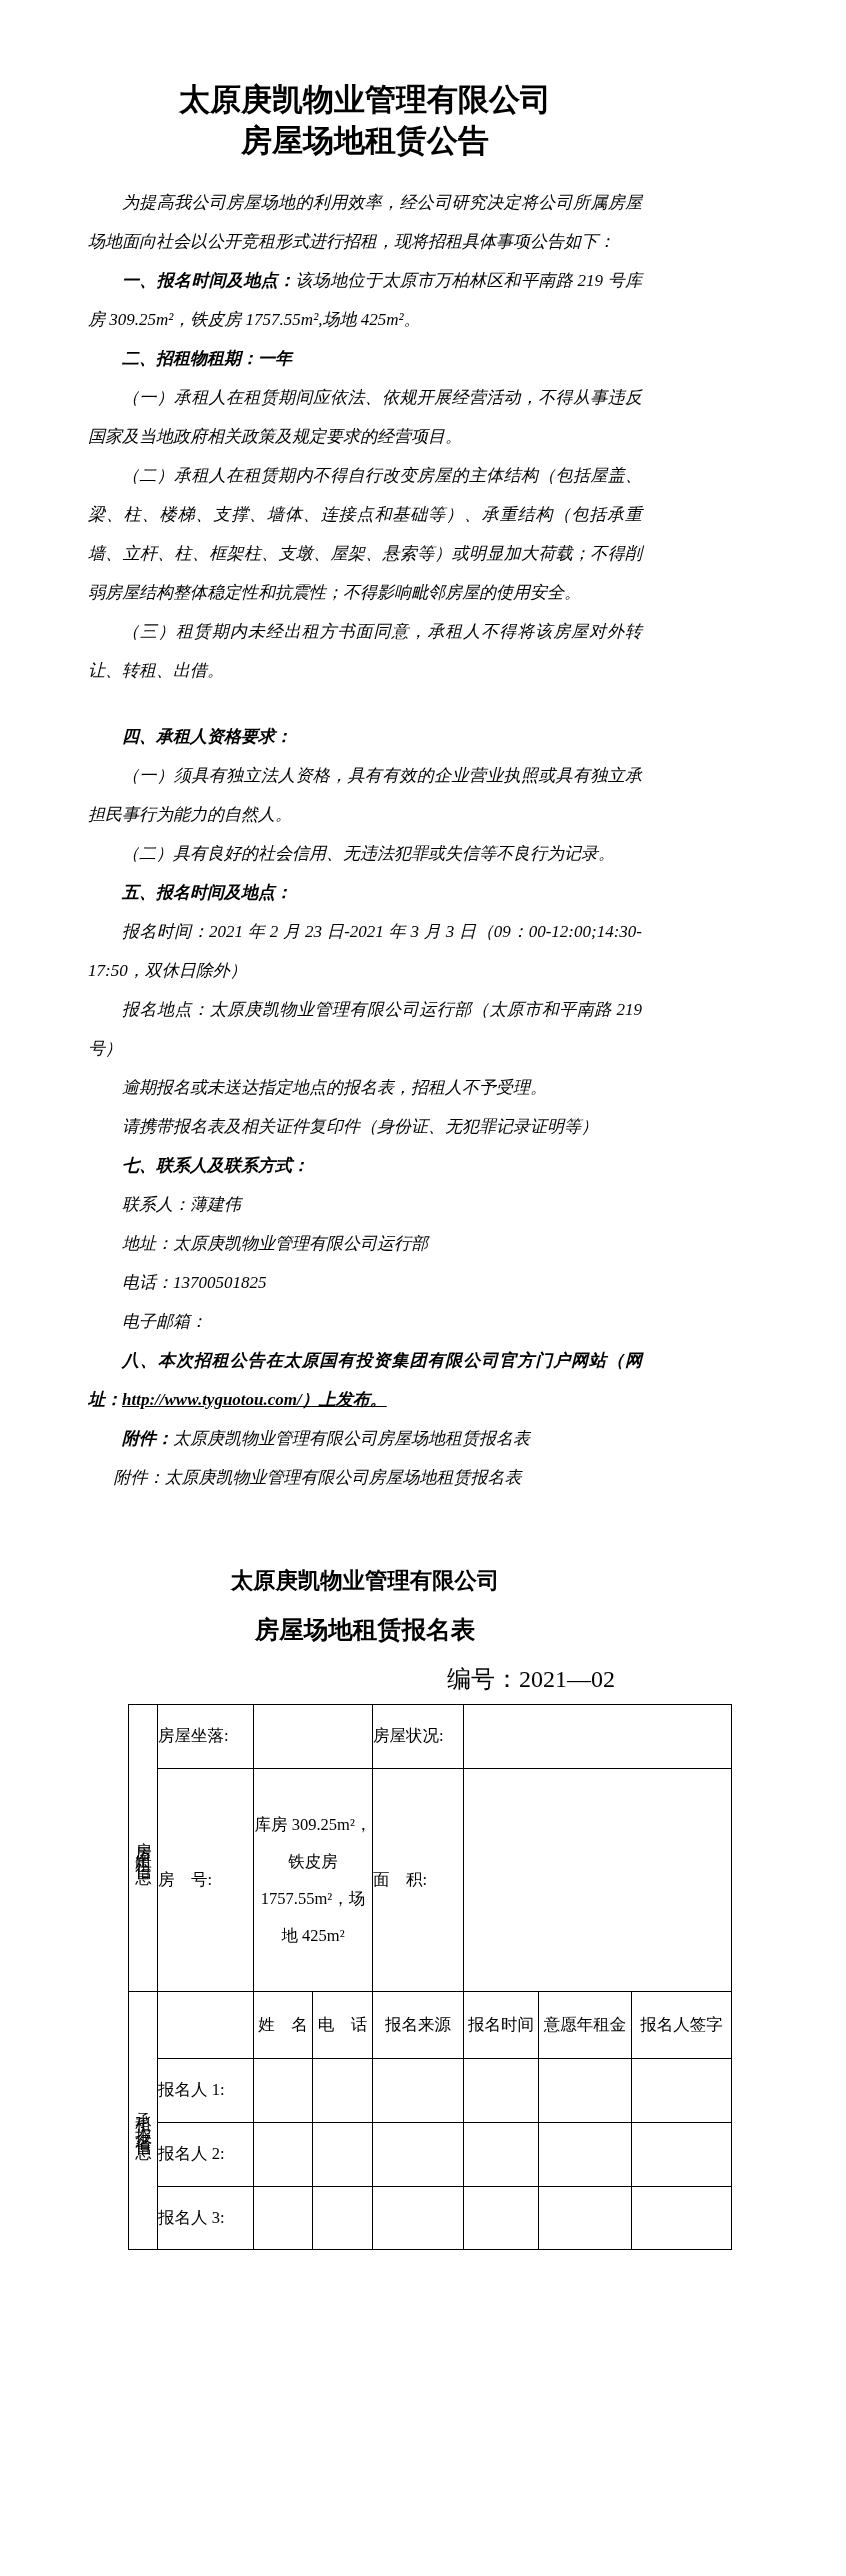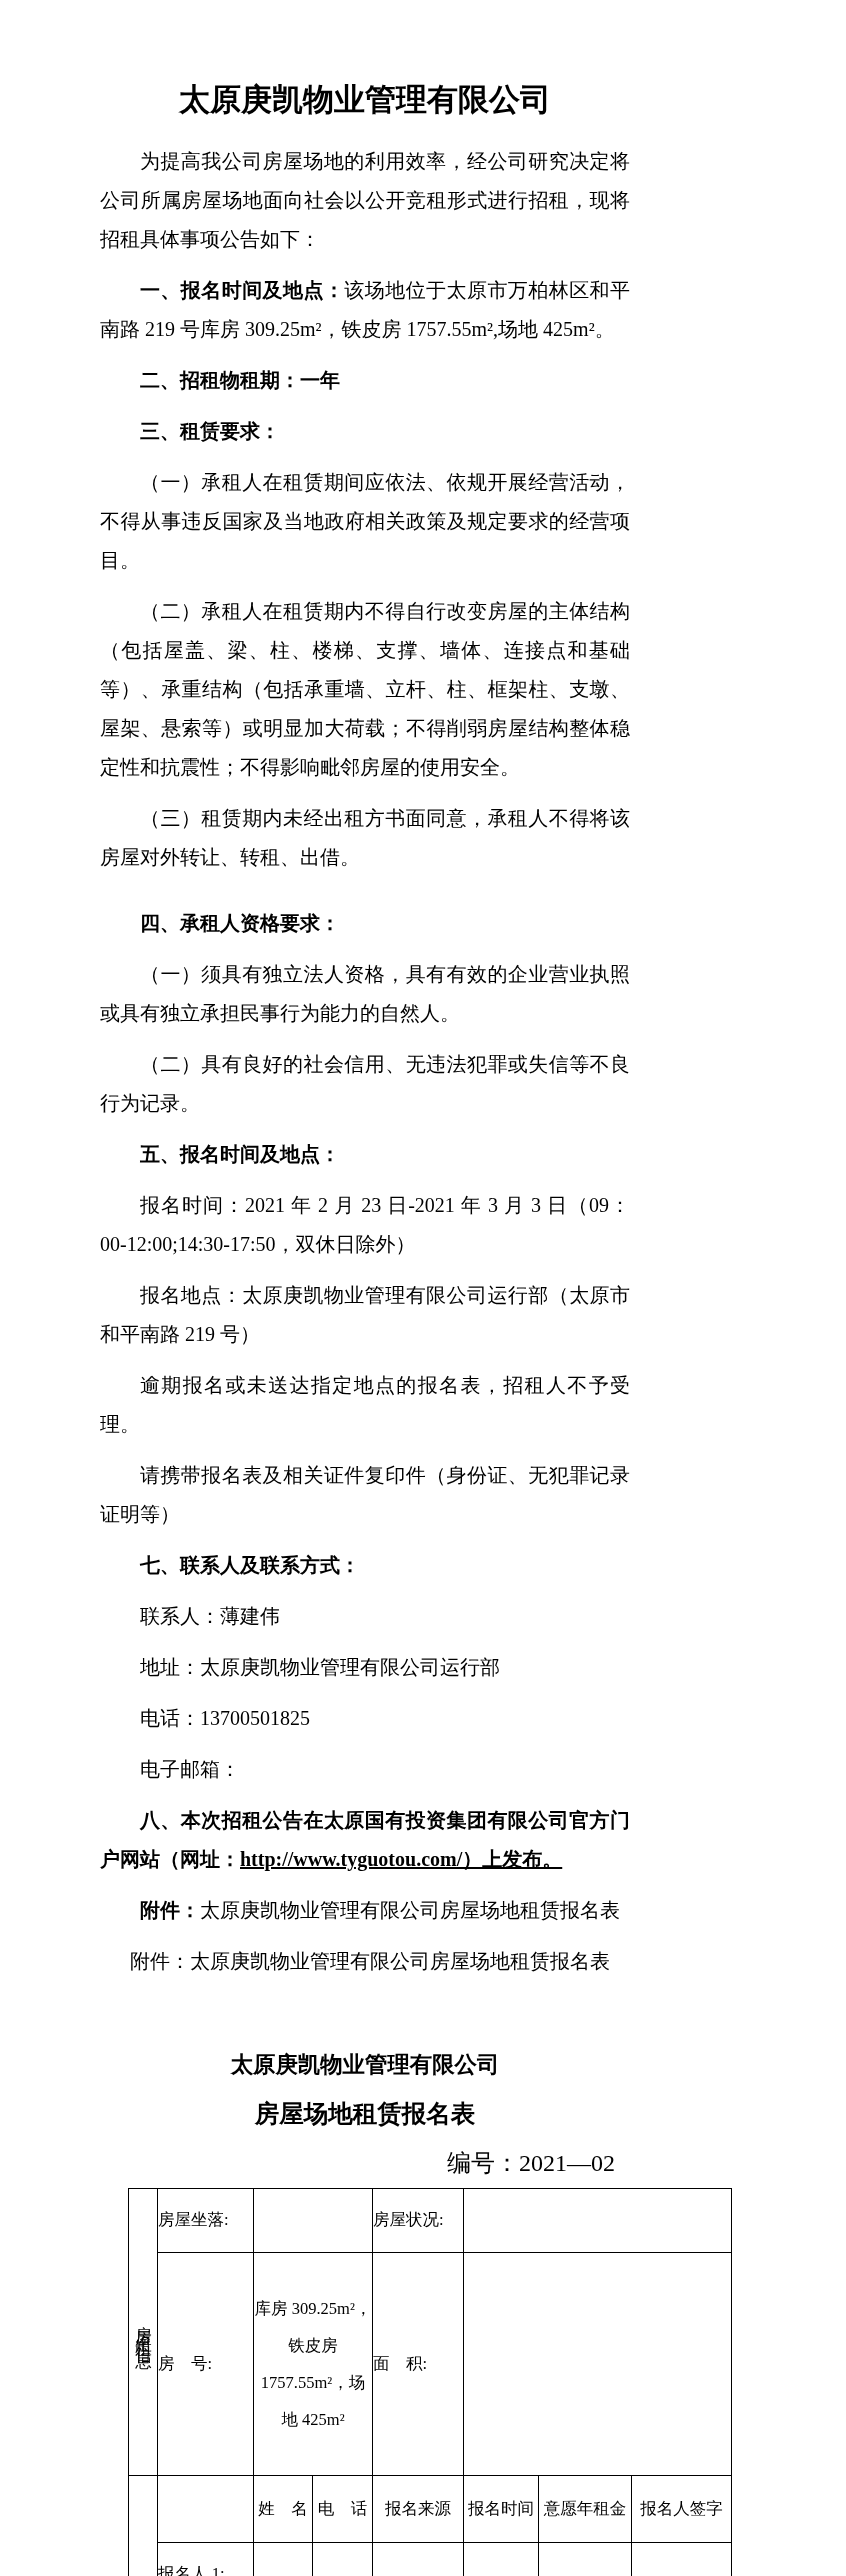--- a/index.html
+++ b/index.html
@@ -6,22 +6,23 @@
   body{
     width:847px;height:2576px;background:#ffffff;overflow:hidden;
     font-family:"Liberation Serif","DejaVu Serif",serif;color:#000;
   }
   .page{padding:79px 89px 0 88px;box-sizing:border-box;width:731px;}
   .main-title{
     font-size:31px;font-weight:bold;text-align:center;line-height:41px;margin:0;
   }
   .doc{margin-top:22.4px;}
   .para{
-    font-size:20px;line-height:39px;margin:12px;text-align:justify;text-indent:2em;
+    font-size:17px;line-height:39px;margin:0;text-align:justify;text-indent:2em;
     word-break:break-word;
+    font-style:italic;
   }
   .para .b{font-weight:bold;}
   .para.noindent{text-indent:1.5em;}
   .para.gap-top{margin-top:27px;}
   a.link{color:#000000;font-weight:bold;text-decoration:underline;}
   
   .form-section{margin-top:63px;}
   .form-title1{font-size:22.4px;font-weight:bold;text-align:center;line-height:42px;margin:0;}
   .form-title2{font-size:24.5px;font-weight:bold;text-align:center;line-height:45px;margin:4.3px 0 0 0;}
   .doc-no{font-size:24px;text-align:right;padding-right:27px;margin-top:11.7px;margin-bottom:8.5px;}
@@ -42,26 +43,26 @@
   td.value{text-align:center;line-height:2.25;padding:0 3.2px;}
   tr.divider td{border-top:1.6px solid #000;}
   td.colhead{text-align:center;padding:0 1.1px;}
 </style>
 </head>
 <body>
 
 <div class="page">
 
   <h1 class="main-title">太原庚凯物业管理有限公司</h1>
+  <h1 class="main-title">房屋场地租赁公告</h1>
 
   <div class="doc">
     <p class="para"><span>为提高我公司房屋场地的利用效率，经公司研究决定将公司所属房屋场地面向社会以公开竞租形式进行招租，现将招租具体事项公告如下：</span></p>
     <p class="para"><span class="b">一、报名时间及地点：</span><span>该场地位于太原市万柏林区和平南路 219 号库房 309.25m²，铁皮房 1757.55m²,场地 425m²。</span></p>
     <p class="para"><span class="b">二、招租物租期：一年</span></p>
-    <p class="para"><span class="b">三、租赁要求：</span></p>
     <p class="para"><span>（一）承租人在租赁期间应依法、依规开展经营活动，不得从事违反国家及当地政府相关政策及规定要求的经营项目。</span></p>
     <p class="para"><span>（二）承租人在租赁期内不得自行改变房屋的主体结构（包括屋盖、梁、柱、楼梯、支撑、墙体、连接点和基础等）、承重结构（包括承重墙、立杆、柱、框架柱、支墩、屋架、悬索等）或明显加大荷载；不得削弱房屋结构整体稳定性和抗震性；不得影响毗邻房屋的使用安全。</span></p>
     <p class="para"><span>（三）租赁期内未经出租方书面同意，承租人不得将该房屋对外转让、转租、出借。</span></p>
     <p class="para gap-top"><span class="b">四、承租人资格要求：</span></p>
     <p class="para"><span>（一）须具有独立法人资格，具有有效的企业营业执照或具有独立承担民事行为能力的自然人。</span></p>
     <p class="para"><span>（二）具有良好的社会信用、无违法犯罪或失信等不良行为记录。</span></p>
     <p class="para"><span class="b">五、报名时间及地点：</span></p>
     <p class="para"><span>报名时间：2021 年 2 月 23 日-2021 年 3 月 3 日（09：00-12:00;14:30-17:50，双休日除外）</span></p>
     <p class="para"><span>报名地点：太原庚凯物业管理有限公司运行部（太原市和平南路 219 号）</span></p>
     <p class="para"><span>逾期报名或未送达指定地点的报名表，招租人不予受理。</span></p>

